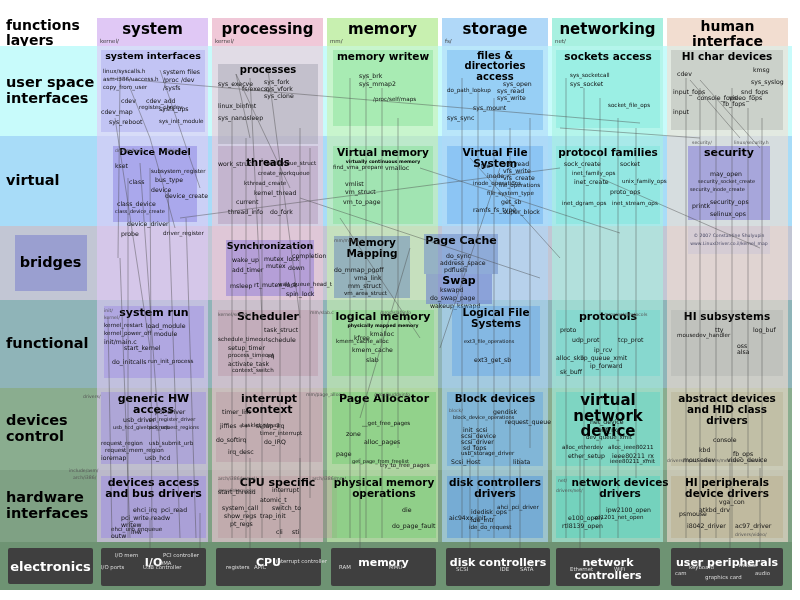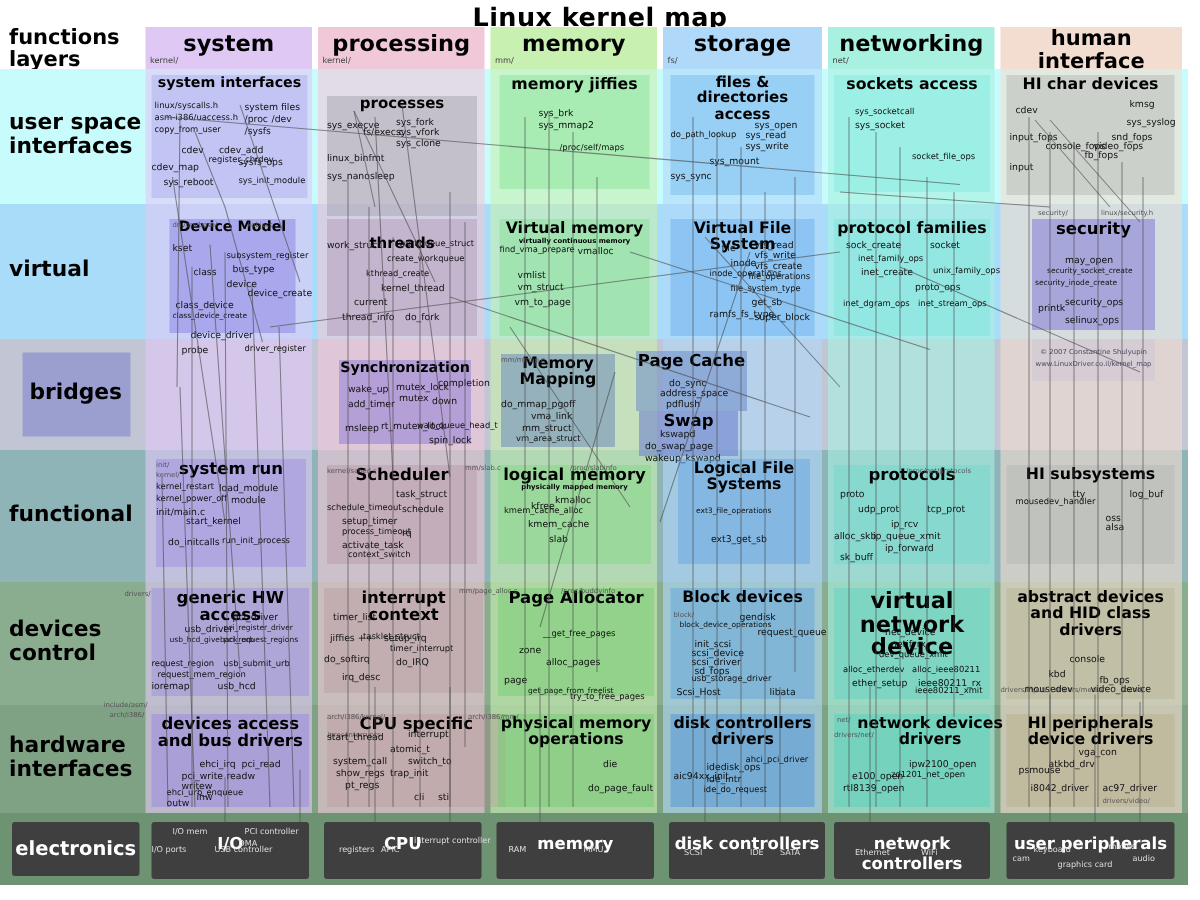--- a/index.html
+++ b/index.html
@@ -20,21 +20,20 @@
   .elec{position:absolute;background:#3f3f3f;border-radius:2px;}
   .elec .et{position:absolute;width:100%;text-align:center;color:#fff;font-weight:bold;}
   .elec .es{position:absolute;color:#ddd;white-space:nowrap;}
   #lines{position:absolute;left:0;top:18px;width:800px;height:572px;pointer-events:none;}
   #copy{position:absolute;text-align:center;color:#4a4a66;font-size:4.6px;line-height:1.7;width:100%;}
 </style>
 </head>
 <body>
 
 <div id="root">
-  <div id="title">Linux kernel map</div>
   <div id="grid">
       <div class="cell" style="left: 0px; top: 28px; width: 792px; height: 90px; background: rgb(200, 251, 251);"></div>
       <div class="cell" style="left: 0px; top: 118px; width: 792px; height: 90px; background: rgb(168, 220, 248);"></div>
       <div class="cell" style="left: 0px; top: 208px; width: 792px; height: 74px; background: rgb(194, 198, 212);"></div>
       <div class="cell" style="left: 0px; top: 282px; width: 792px; height: 88px; background: rgb(143, 180, 184);"></div>
       <div class="cell" style="left: 0px; top: 370px; width: 792px; height: 82px; background: rgb(138, 173, 143);"></div>
       <div class="cell" style="left: 0px; top: 452px; width: 792px; height: 72px; background: rgb(127, 161, 132);"></div>
       <div class="cell" style="left: 0px; top: 524px; width: 792px; height: 48px; background: rgb(110, 147, 115);"></div>
       <div class="cell colhead" style="left: 97px; top: 0px; width: 111px; height: 28px; background: rgb(224, 200, 245);">
         <div class="ct">system</div>
@@ -232,21 +231,21 @@
         <div class="sub" style="left: 42px; top: 20px; font-size: 6.2px;">atomic_t</div>
         <div class="sub" style="left: 4px; top: 28px; font-size: 6.2px;">system_call</div>
         <div class="sub" style="left: 54px; top: 28px; font-size: 6.2px;">switch_to</div>
         <div class="sub" style="left: 6px; top: 36px; font-size: 6.2px;">show_regs</div>
         <div class="sub" style="left: 42px; top: 36px; font-size: 6.2px;">trap_init</div>
         <div class="sub" style="left: 12px; top: 44px; font-size: 6.2px;">pt_regs</div>
         <div class="sub" style="left: 58px; top: 52px; font-size: 6.2px;">cli</div>
         <div class="sub" style="left: 74px; top: 52px; font-size: 6.2px;">sti</div>
       </div>
       <div class="blk" style="left: 333px; top: 32px; width: 100px; height: 76px; background: rgba(120, 220, 140, 0.4);">
-        <div class="bt" style="font-size: 10.5px; top: 1px;">memory jiffies</div>
+        <div class="bt" style="font-size: 10.5px; top: 1px;">memory writew</div>
         <div class="sub" style="left: 26px; top: 22px; font-size: 6.2px;">sys_brk</div>
         <div class="sub" style="left: 26px; top: 30px; font-size: 6.2px;">sys_mmap2</div>
         <div class="sub" style="left: 40px; top: 46px; font-size: 5.6px;">/proc/self/maps</div>
       </div>
       <div class="blk" style="left: 333px; top: 128px; width: 100px; height: 78px; background: rgba(120, 220, 140, 0.4);">
         <div class="bt" style="font-size: 10.5px; top: 1px;">Virtual memory</div>
         <div class="bt" style="font-size: 4.6px; top: 13.5px; font-weight: bold;">virtually continuous memory</div>
         <div class="sub" style="left: 0px; top: 18px; font-size: 5.6px;">find_vma_prepare</div>
         <div class="sub" style="left: 52px; top: 18px; font-size: 6.2px;">vmalloc</div>
         <div class="sub" style="left: 12px; top: 34px; font-size: 6.2px;">vmlist</div>

